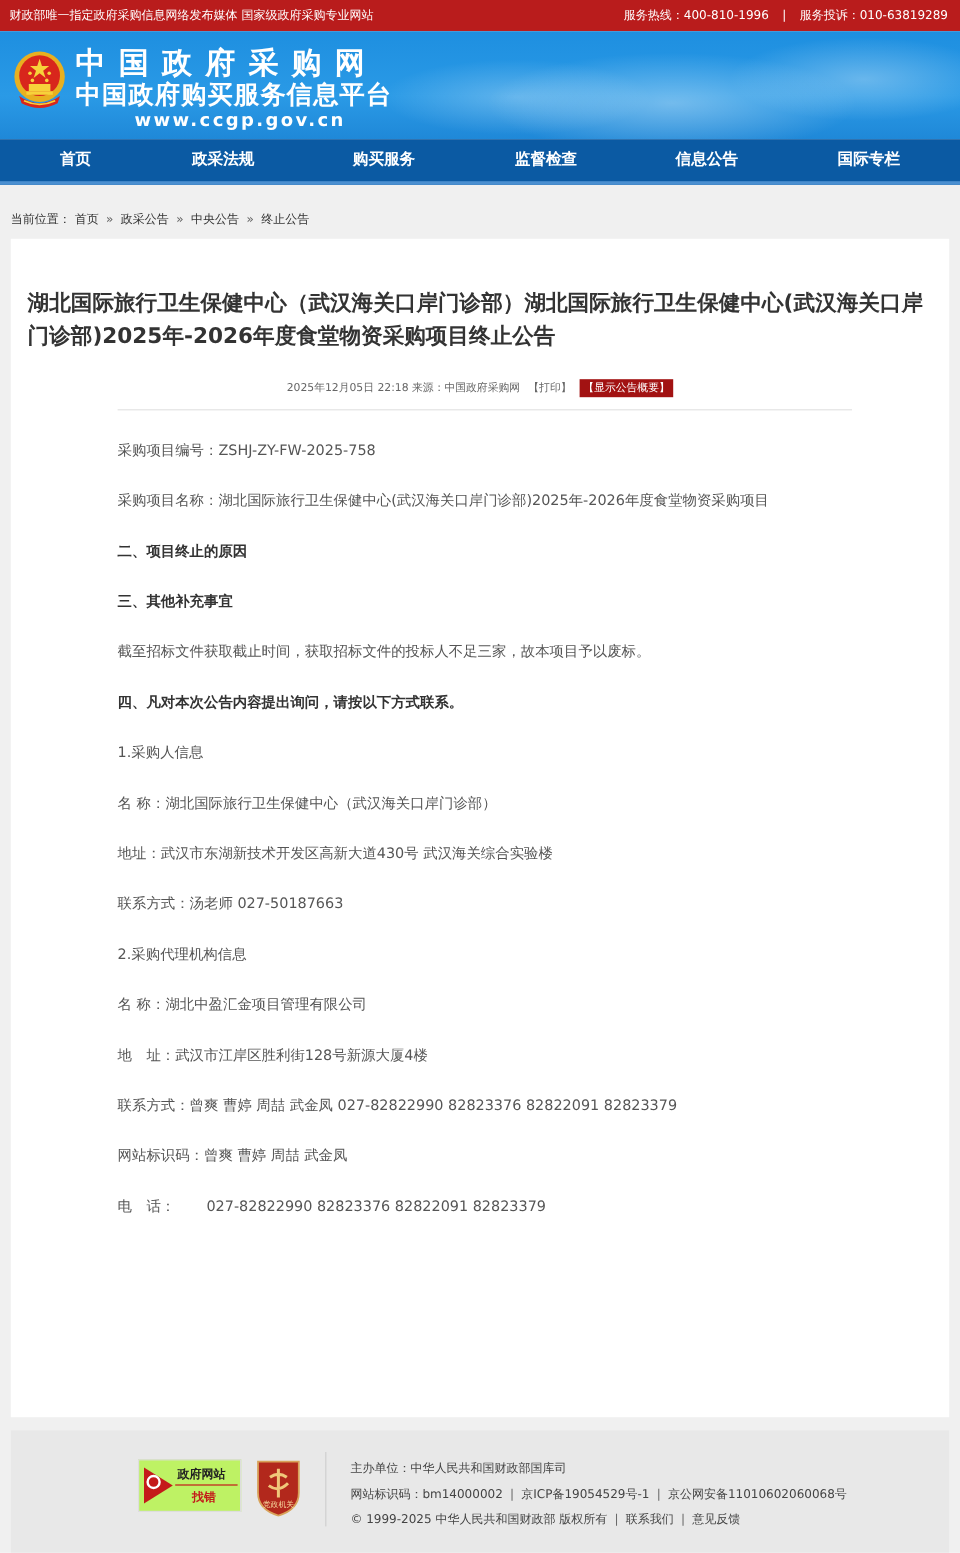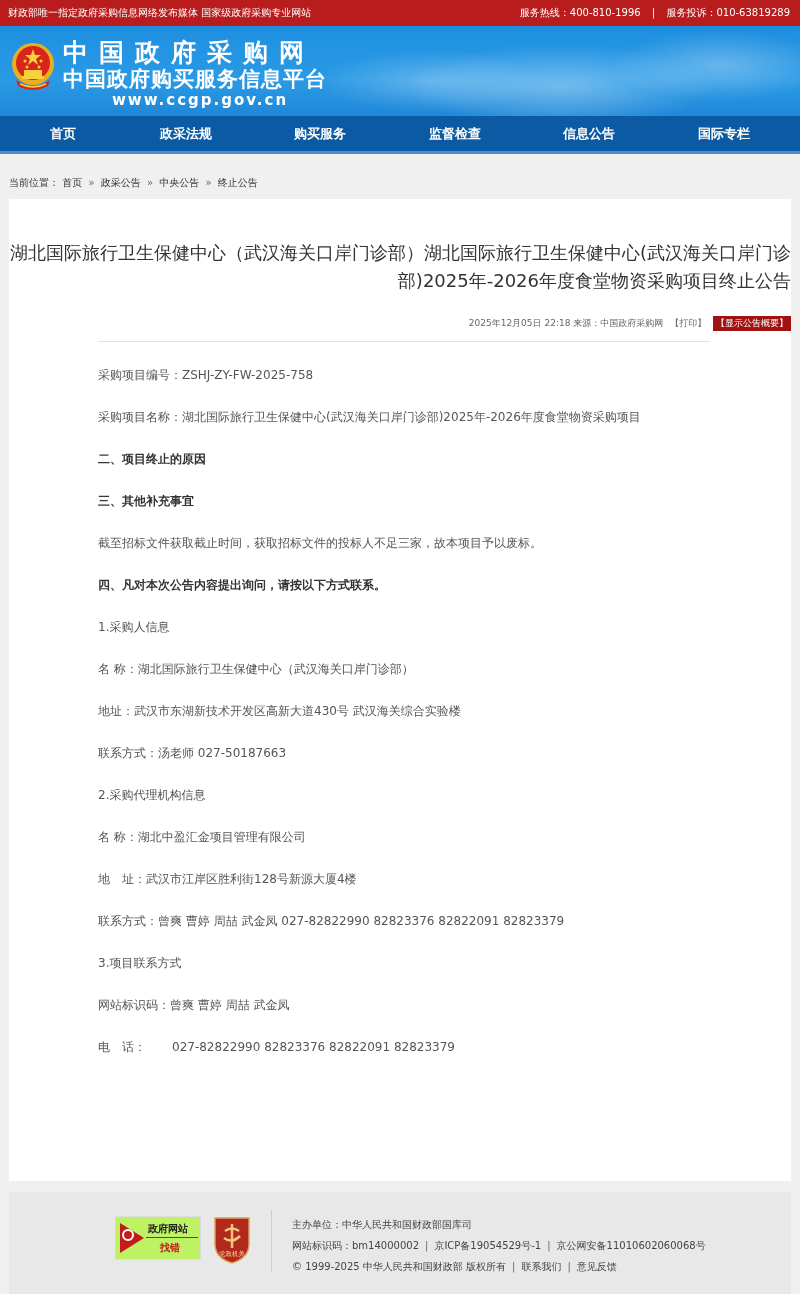--- a/index.html
+++ b/index.html
@@ -27,22 +27,22 @@
   .nav { position: absolute; left: 0; top: 116px; width: 800px; height: 38px; background: #0b5aa3; border-bottom: 3px solid #4a8fd0; }
   .nav-item { position: absolute; top: 0; height: 35px; line-height: 35px; color: #fff; font-size: 13px; font-weight: bold; text-align: center; width: 100px; cursor: pointer; }
 
   
   .breadcrumb { position: absolute; left: 9px; top: 176px; font-size: 10px; color: #333; white-space: nowrap; }
   .breadcrumb a { color: #333; text-decoration: none; }
   .breadcrumb .arr { margin: 0 3px; color: #666; }
 
   
   .card { position: absolute; left: 9px; top: 199px; width: 782px; height: 982px; background: #fff; }
-  .title { position: absolute; left: 0; top: 40px; width: 782px; text-align: right; font-size: 18px; font-weight: normal; color: #333; line-height: 28px; padding: 0 0; }
-  .meta { position: absolute; left: 0; top: 117px; width: 782px; text-align: right; font-size: 9px; color: #666; white-space: nowrap; }
+  .title { position: absolute; left: 0; top: 40px; width: 782px; text-align: left; font-size: 18px; font-weight: bold; color: #333; line-height: 28px; padding: 0 14px; }
+  .meta { position: absolute; left: 0; top: 117px; width: 782px; text-align: center; font-size: 9px; color: #666; white-space: nowrap; }
   .meta .print { margin-left: 4px; }
   .meta .summary { display: inline-block; background: #a21212; color: #fff; padding: 1px 3px; margin-left: 4px; cursor: pointer; }
   .divider { position: absolute; left: 89px; top: 142px; width: 612px; height: 1px; background: #e3e3e3; }
 
   .content { position: absolute; left: 89px; top: 168px; width: 620px; }
   .para { font-size: 12px; line-height: 16px; height: 42px; color: #555; white-space: nowrap; }
   .para.bold { font-weight: bold; color: #333; }
   .tel-label { display: inline-block; width: 74px; }
 
   
@@ -128,21 +128,20 @@
     <p class="para">截至招标文件获取截止时间，获取招标文件的投标人不足三家，故本项目予以废标。</p>
     <p class="para bold">四、凡对本次公告内容提出询问，请按以下方式联系。</p>
     <p class="para">1.采购人信息</p>
     <p class="para">名 称：湖北国际旅行卫生保健中心（武汉海关口岸门诊部）</p>
     <p class="para">地址：武汉市东湖新技术开发区高新大道430号 武汉海关综合实验楼</p>
     <p class="para">联系方式：汤老师 027-50187663</p>
     <p class="para">2.采购代理机构信息</p>
     <p class="para">名 称：湖北中盈汇金项目管理有限公司</p>
     <p class="para">地　址：武汉市江岸区胜利街128号新源大厦4楼</p>
     <p class="para">联系方式：曾爽 曹婷 周喆 武金凤 027-82822990 82823376 82822091 82823379</p>
-    <p class="para">3.项目联系方式</p>
     <p class="para">网站标识码：曾爽 曹婷 周喆 武金凤</p>
     <p class="para">
       <span class="tel-label">电　话：</span><span>027-82822990 82823376 82822091 82823379</span>
     </p>
   </div>
 </div>
 
 <div class="footer">
   <div class="find-error">
     <div class="tri"></div>

